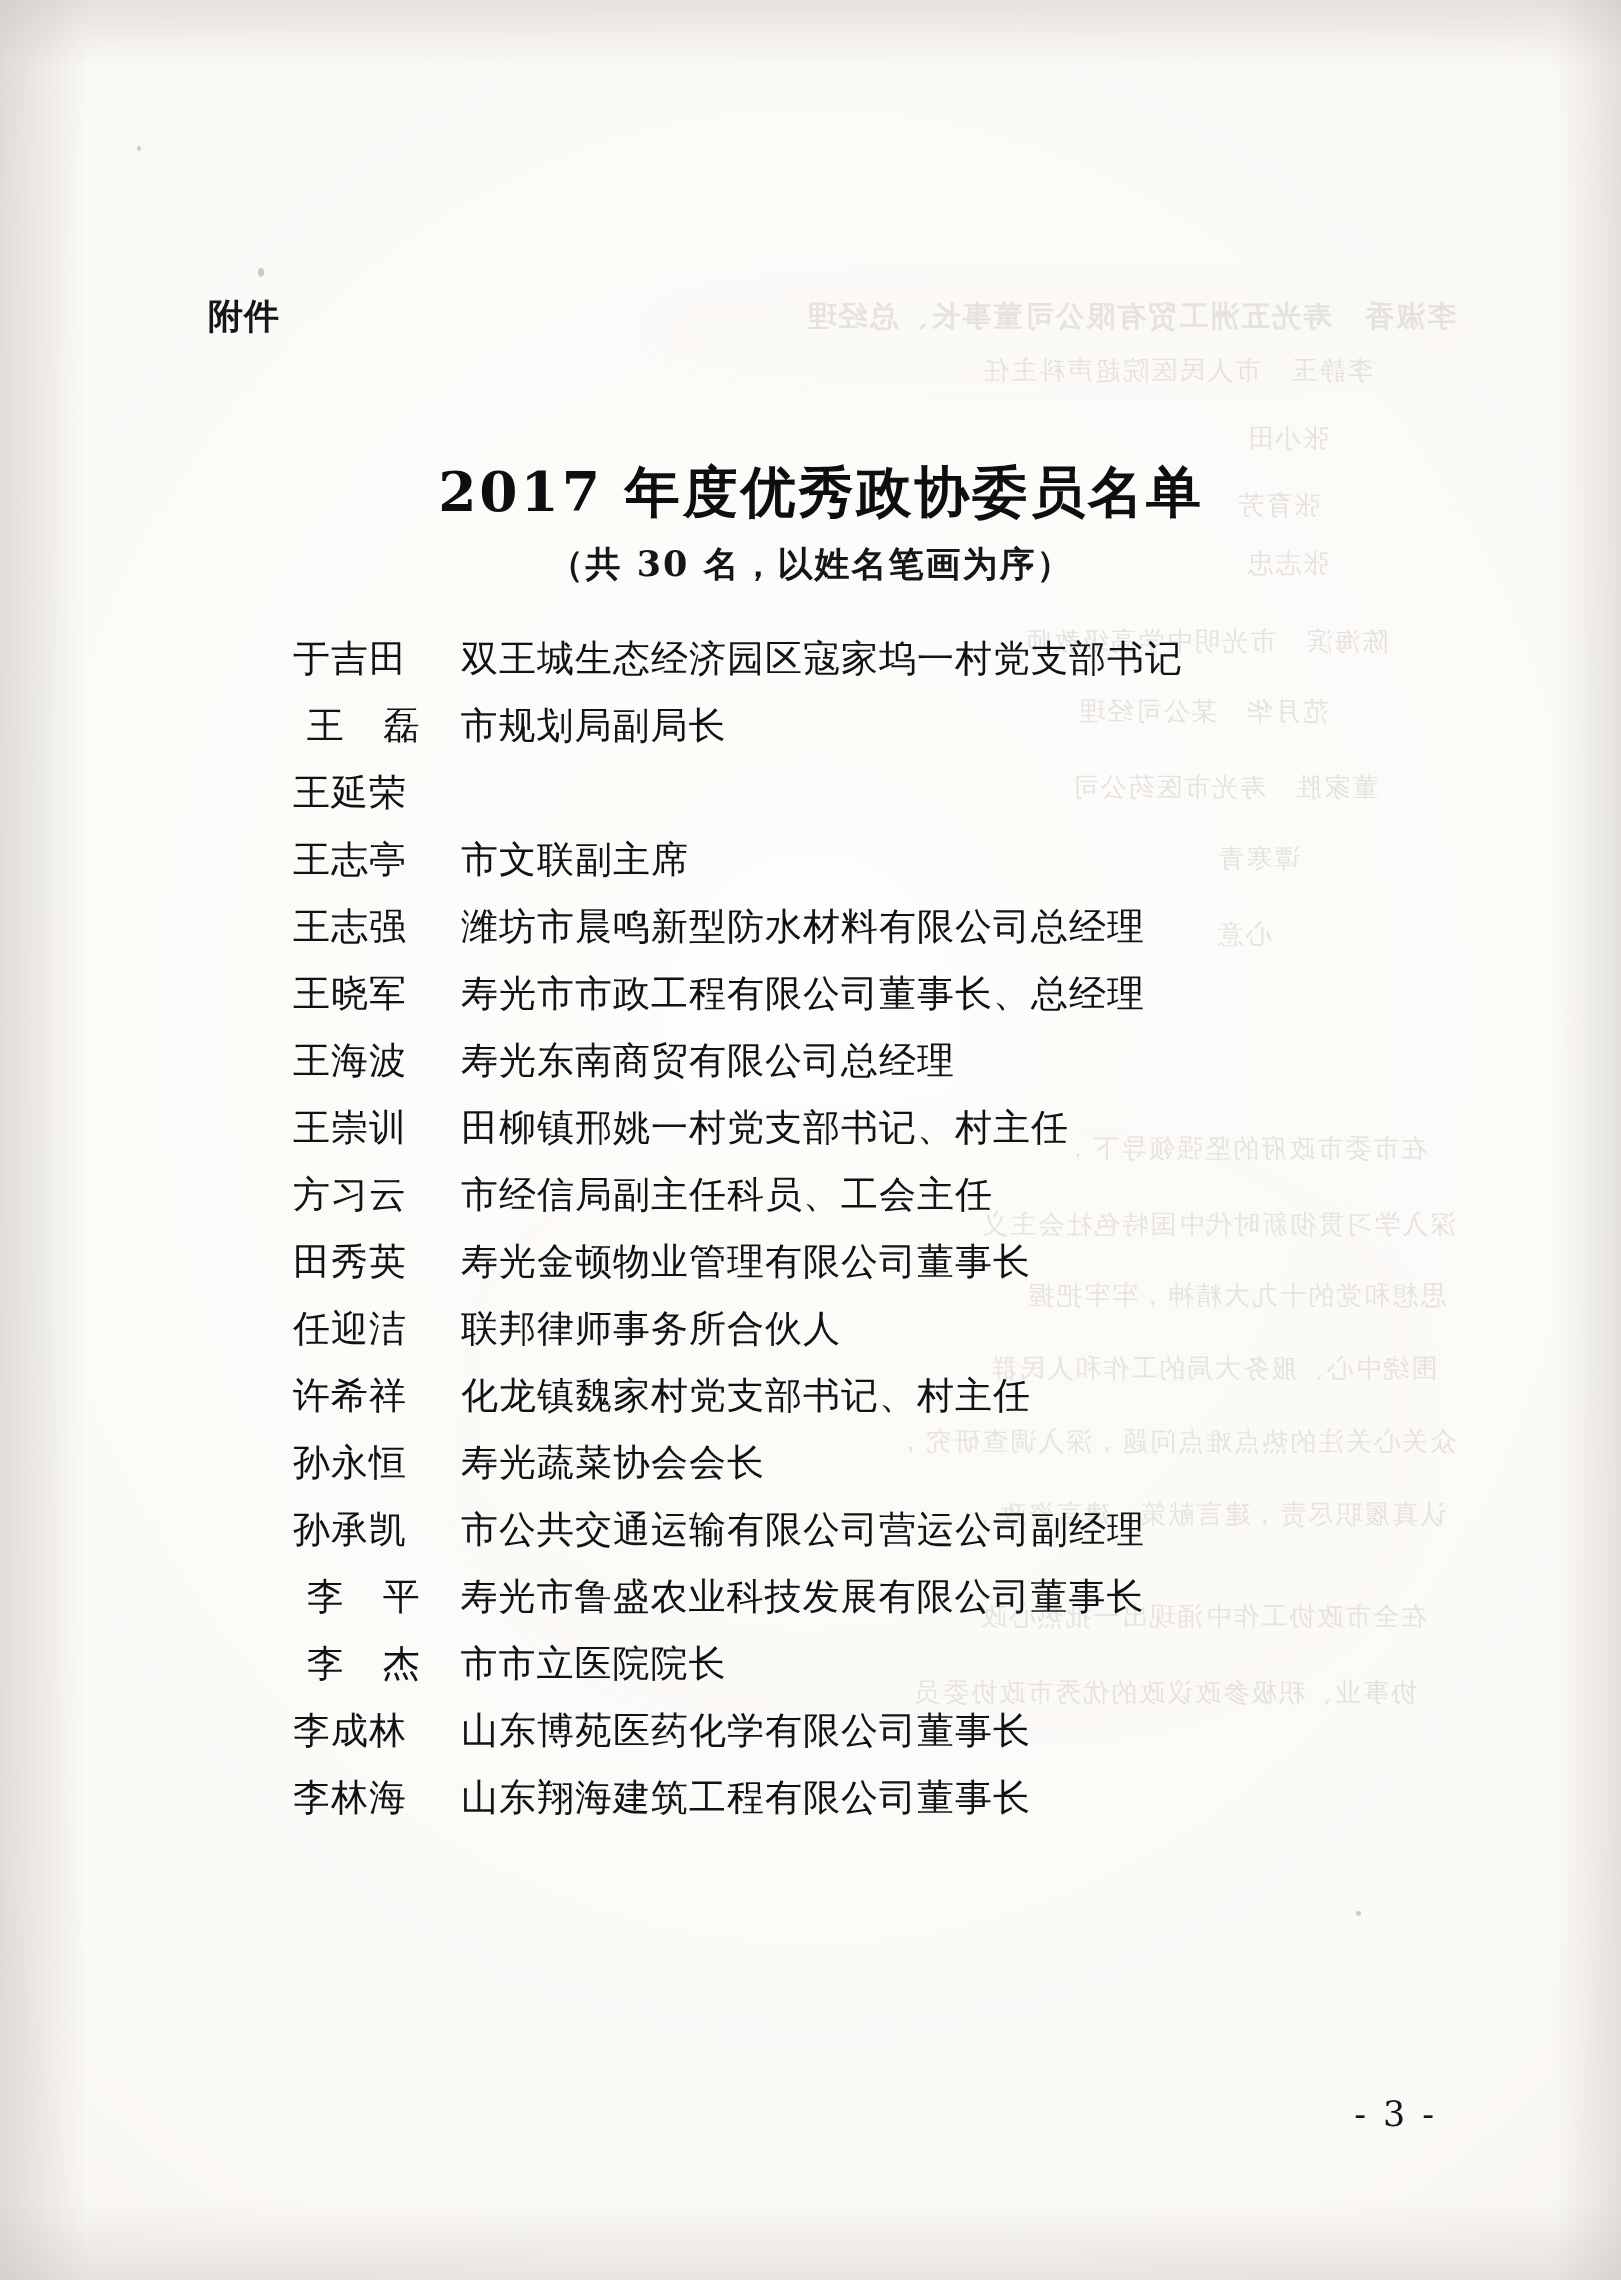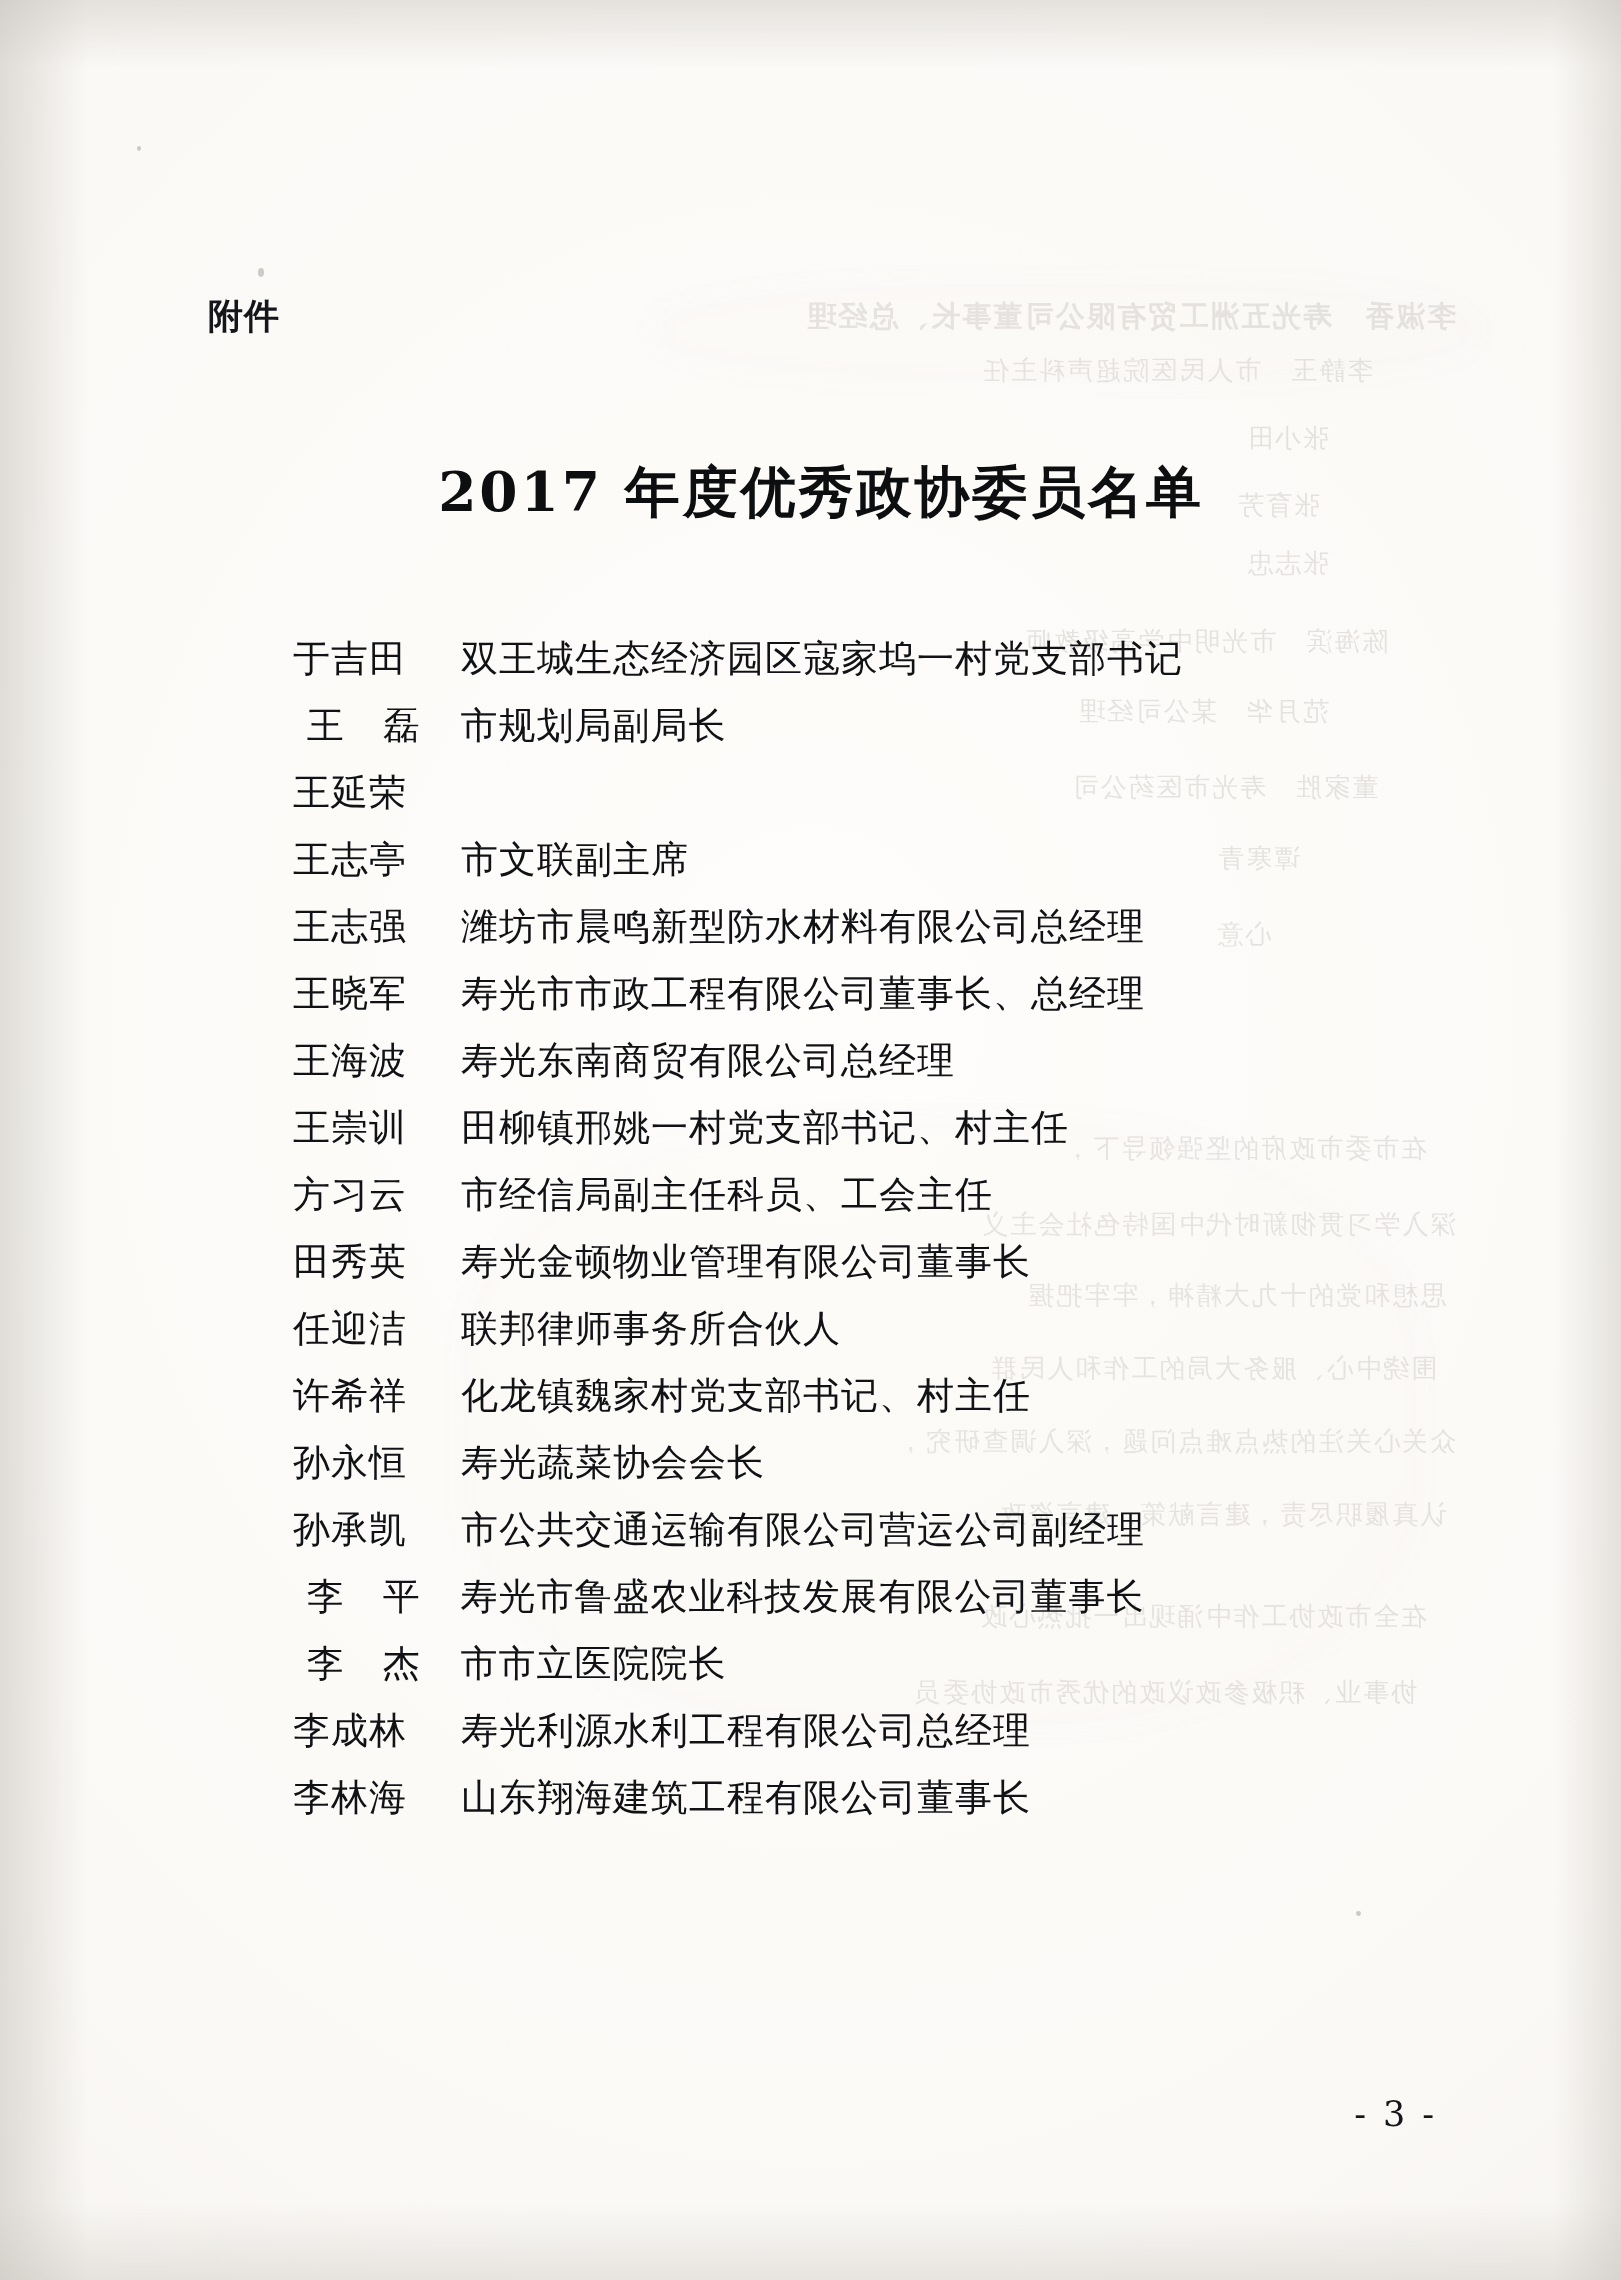--- a/index.html
+++ b/index.html
@@ -203,20 +203,21 @@
   <div class="speck" style="left:258px; top:268px; width:5.9px; height:8.8px;"></div>
   <div class="speck" style="left:137px; top:146px; width:3.9px; height:4.9px;"></div>
   <div class="speck" style="left:1356px; top:1911px; width:4.9px; height:4.9px;"></div>
 
   <div class="content">
 
     <div class="attachment-label">附件</div>
 
     <h1 class="doc-title">2017 年度优秀政协委员名单</h1>
 
+    <div class="doc-subtitle">（共 30 名，以姓名笔画为序）</div>
 
     <div class="name-list" id="name-list">
         <div class="list-row">
           <div class="row-name">于吉田</div>
           <div class="row-title">双王城生态经济园区寇家坞一村党支部书记</div>
         </div>
         <div class="list-row">
           <div class="row-name spaced">王　磊</div>
           <div class="row-title">市规划局副局长</div>
         </div>
@@ -270,21 +271,21 @@
         <div class="list-row">
           <div class="row-name spaced">李　平</div>
           <div class="row-title">寿光市鲁盛农业科技发展有限公司董事长</div>
         </div>
         <div class="list-row">
           <div class="row-name spaced">李　杰</div>
           <div class="row-title">市市立医院院长</div>
         </div>
         <div class="list-row">
           <div class="row-name">李成林</div>
-          <div class="row-title">寿光利源水利工程有限公司总经理</div>
+          <div class="row-title">山东博苑医药化学有限公司董事长</div>
         </div>
         <div class="list-row">
           <div class="row-name">李林海</div>
           <div class="row-title">山东翔海建筑工程有限公司董事长</div>
         </div>
       </div>
 
     <div class="page-number">- 3 -</div>
 
   </div>

